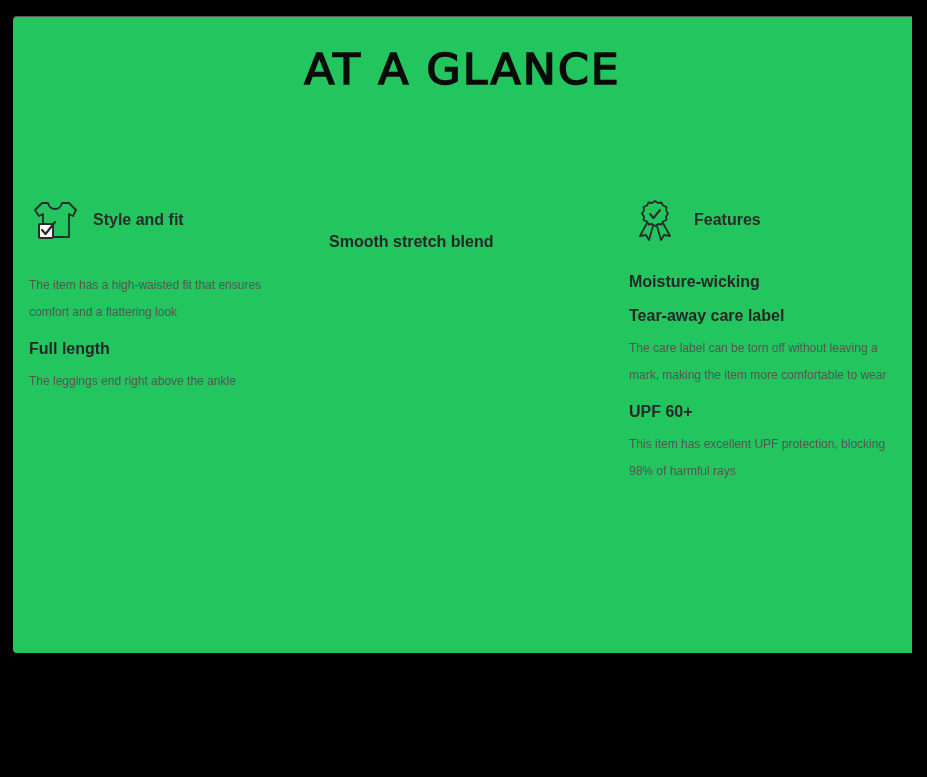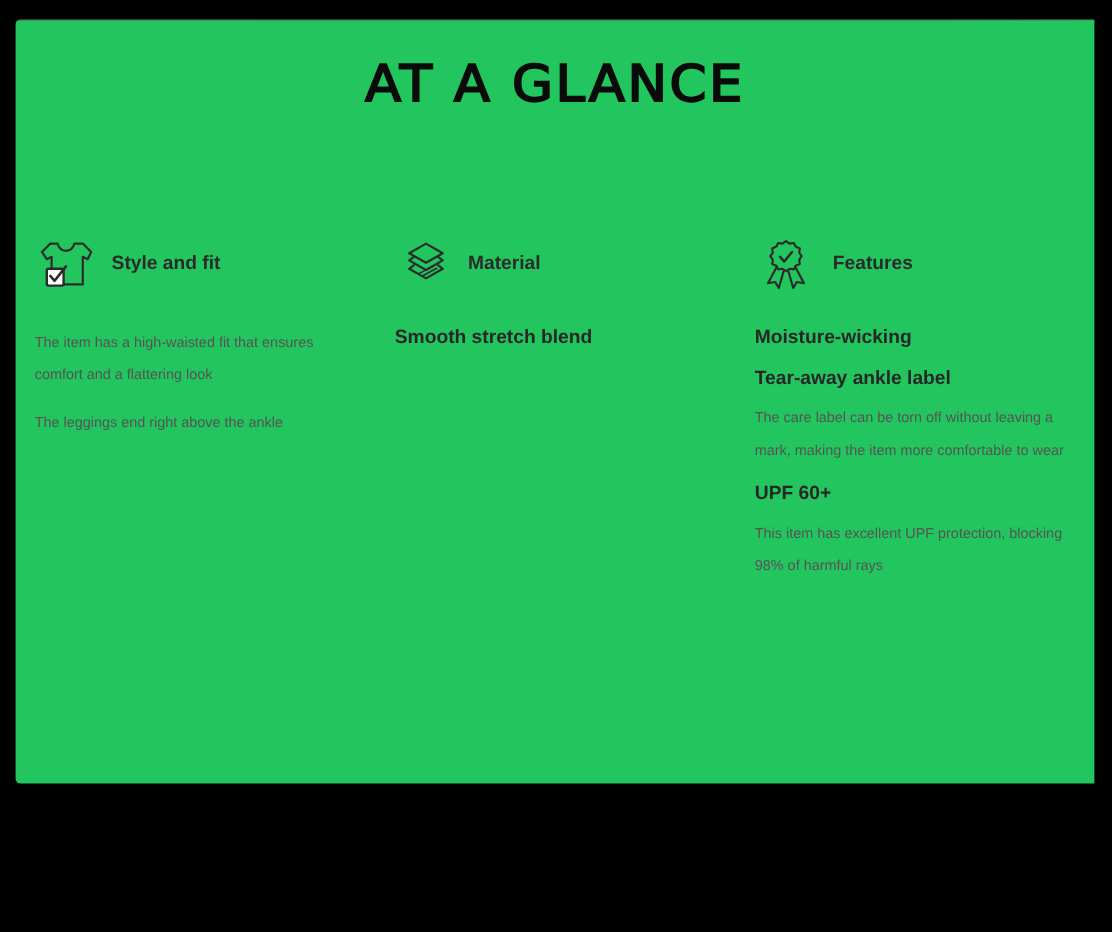--- a/index.html
+++ b/index.html
@@ -103,38 +103,27 @@
           <path d="M9 30 L12.5 34 L22 22" stroke-width="2.2"></path>
         </svg>
       </span>
       <span class="label">Style and fit</span>
     </div>
     <div class="items">
       <div class="item">
         <div class="item-desc">The item has a high-waisted fit that ensures comfort and a flattering look</div>
       </div>
       <div class="item">
+        <div class="item-title">Full length</div>
         <div class="item-desc">The leggings end right above the ankle</div>
       </div>
     </div>
   </div>
 
   <div class="column col-2">
-    <div class="col-header">
-      <span class="icon">
-        <svg width="36" height="38" viewBox="0 0 36 38" fill="none" stroke="#2b2b2b" stroke-width="1.8" stroke-linejoin="round" stroke-linecap="round">
-          <path d="M18 2 L32 10 L18 18 L4 10 Z"></path>
-          <path d="M8 13 L4 16 L18 24 L32 16 L28 13"></path>
-          <path d="M8 20 L4 23 L18 31 L32 23 L28 20"></path>
-          <path d="M12 27 L24 21" stroke-width="1.3"></path>
-          <path d="M15 29 L27 22.5" stroke-width="1.3"></path>
-        </svg>
-      </span>
-      <span class="label">Material</span>
-    </div>
     <div class="items">
       <div class="item">
         <div class="item-title">Smooth stretch blend</div>
       </div>
     </div>
   </div>
 
   <div class="column col-3">
     <div class="col-header">
       <span class="icon">
@@ -145,21 +134,21 @@
           <path d="M27 24 L34 37 L28 36 L25 41 L21 27"></path>
         </svg>
       </span>
       <span class="label">Features</span>
     </div>
     <div class="items">
       <div class="item">
         <div class="item-title">Moisture-wicking</div>
       </div>
       <div class="item">
-        <div class="item-title">Tear-away ankle label</div>
+        <div class="item-title">Tear-away care label</div>
         <div class="item-desc">The care label can be torn off without leaving a mark, making the item more comfortable to wear</div>
       </div>
       <div class="item">
         <div class="item-title">UPF 60+</div>
         <div class="item-desc">This item has excellent UPF protection, blocking 98% of harmful rays</div>
       </div>
     </div>
   </div>
 </div>
 

